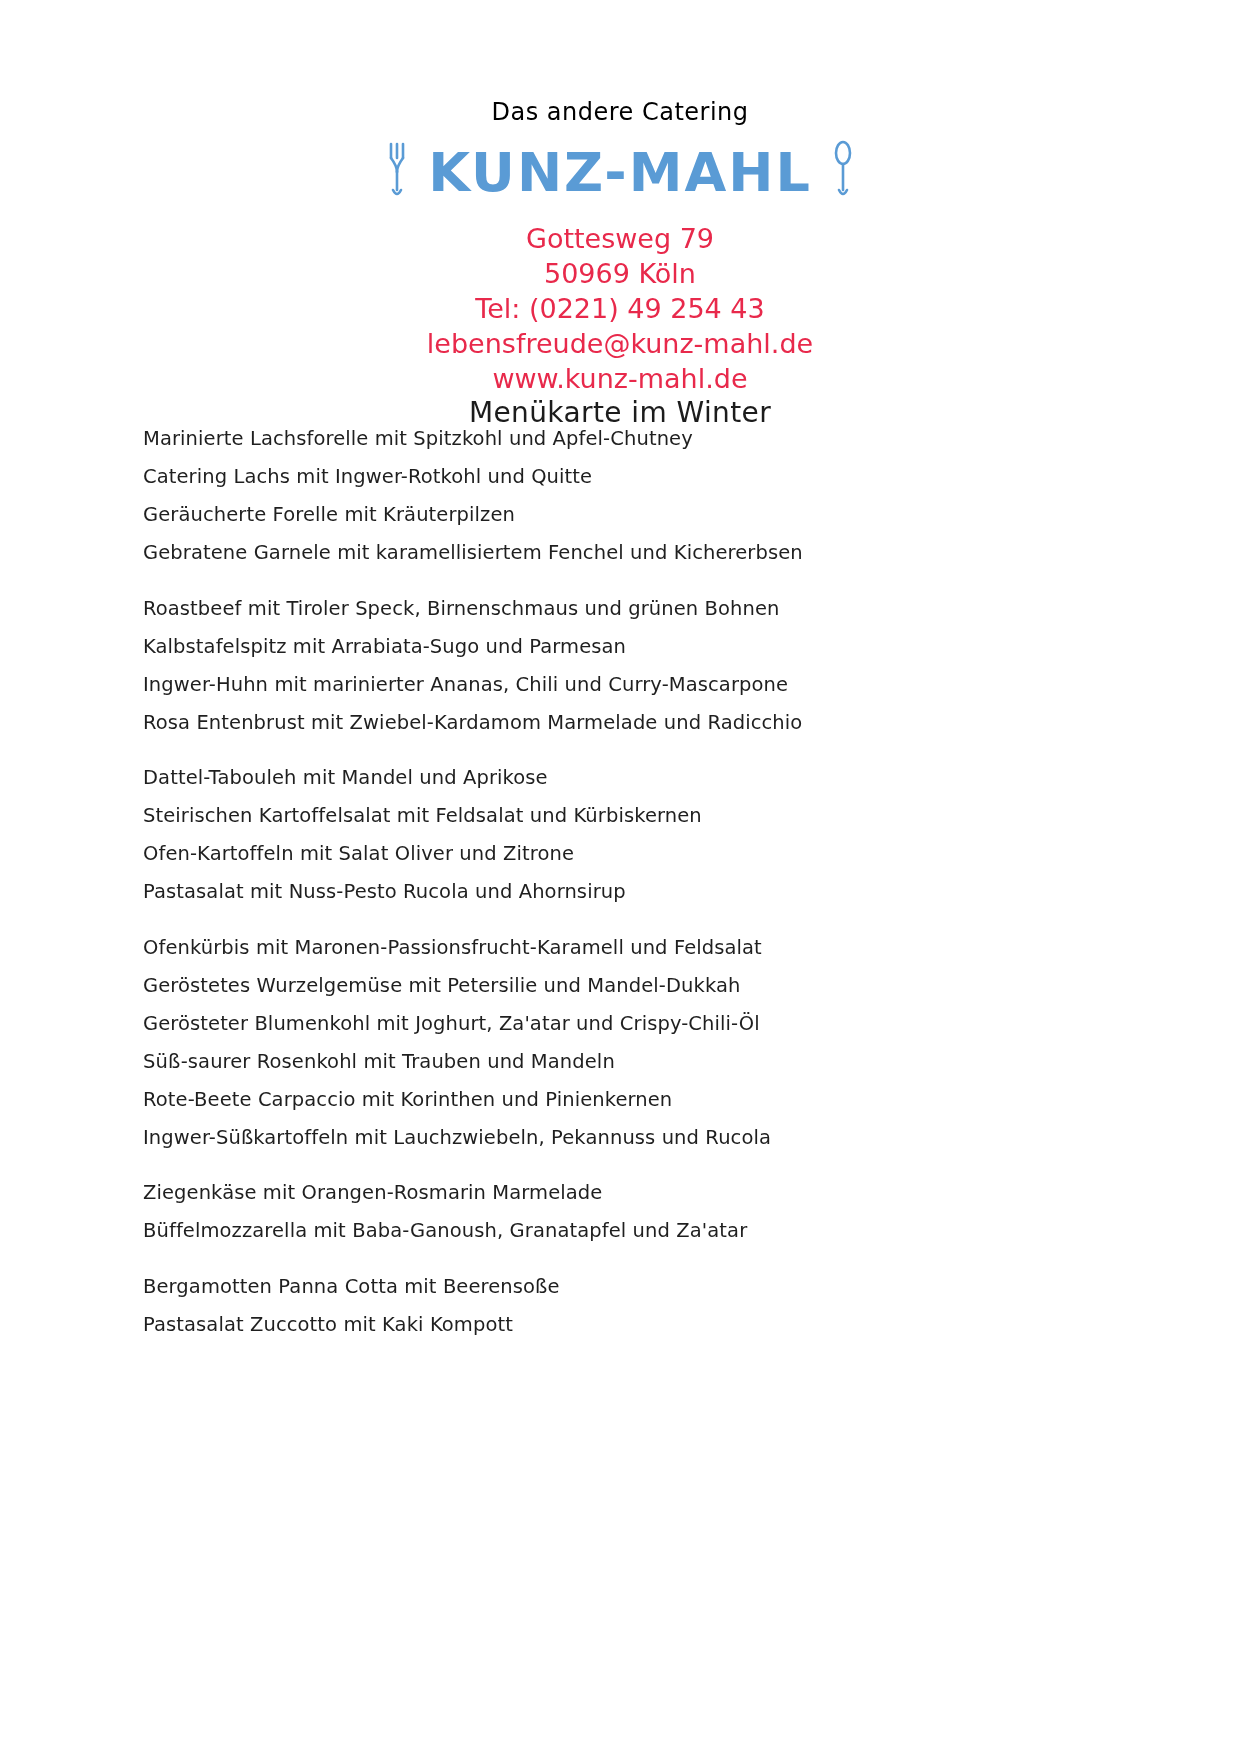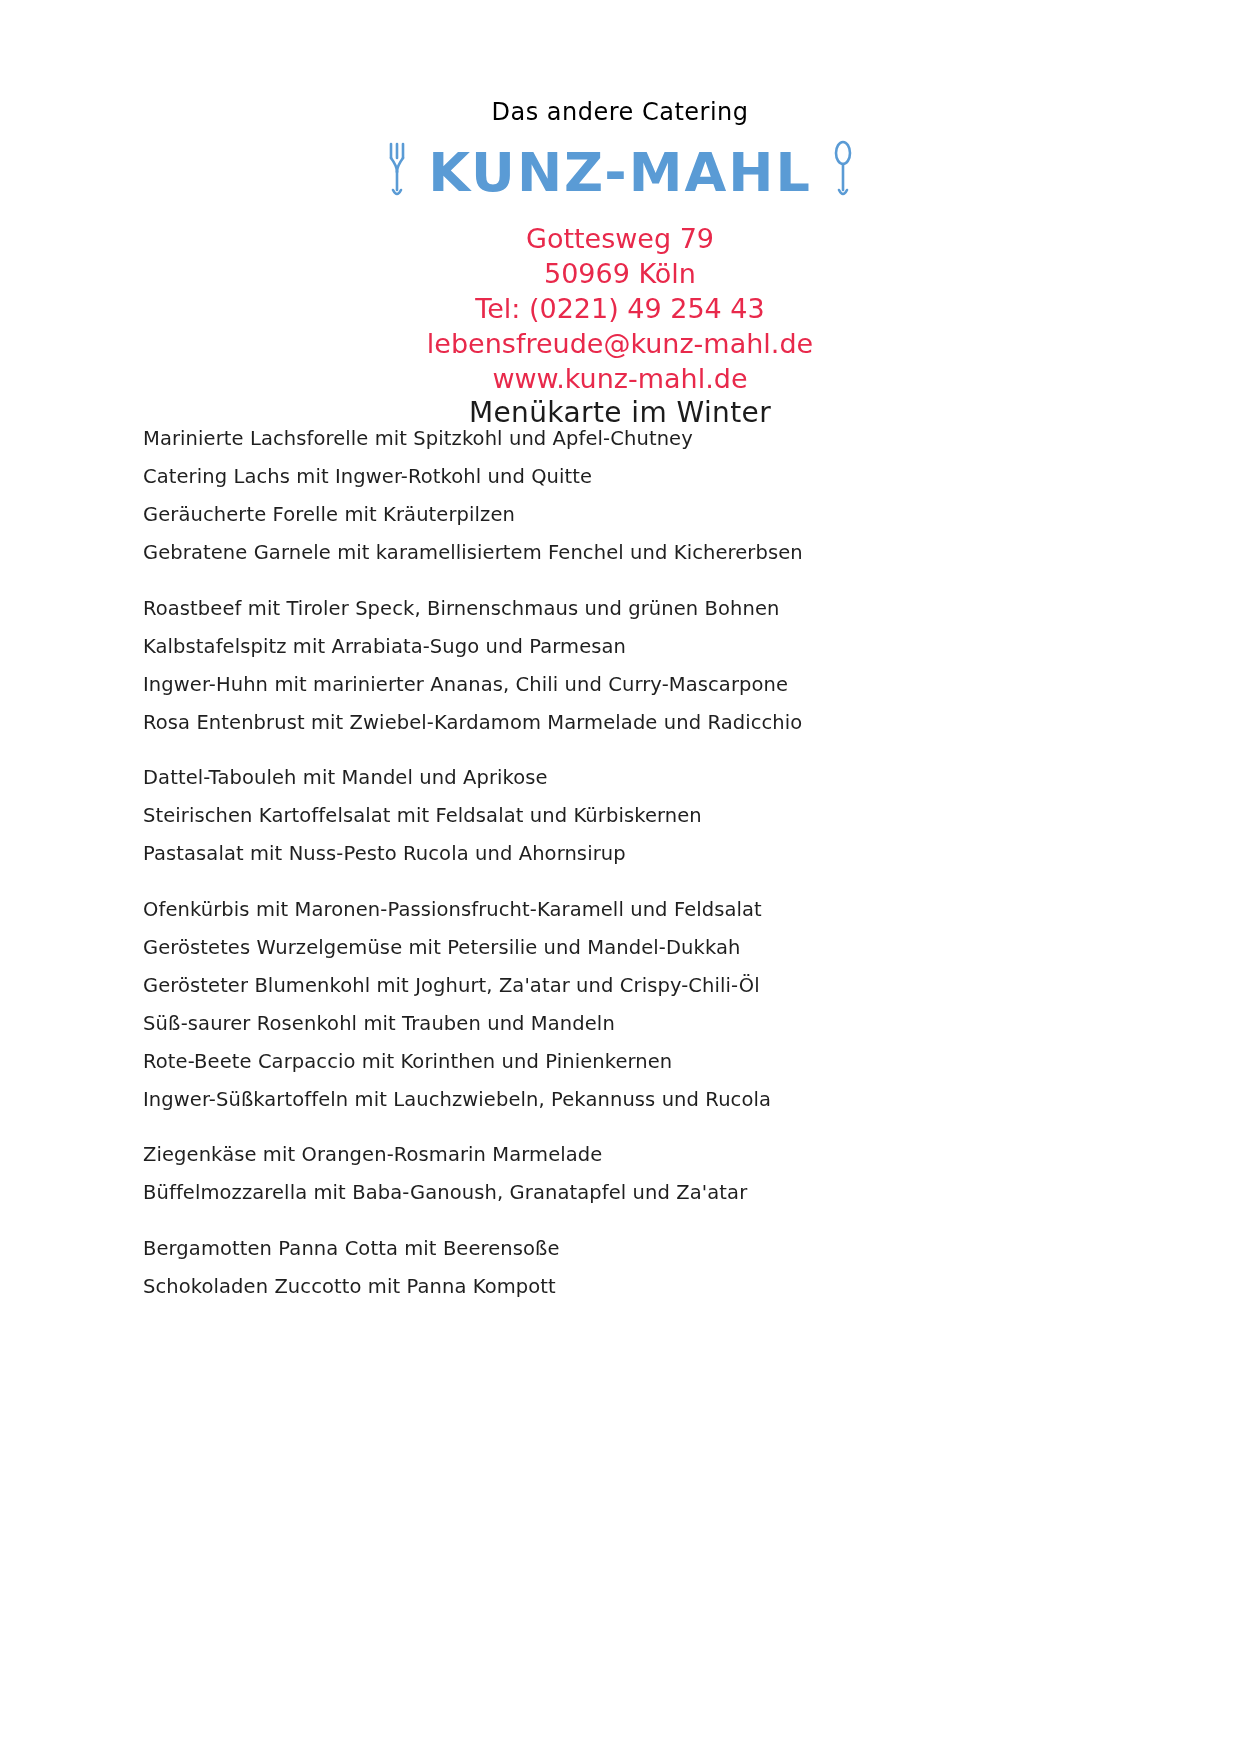--- a/index.html
+++ b/index.html
@@ -161,36 +161,37 @@
     <div class="group">
       <div class="dish">Roastbeef mit Tiroler Speck, Birnenschmaus und grünen Bohnen</div>
       <div class="dish">Kalbstafelspitz mit Arrabiata-Sugo und Parmesan</div>
       <div class="dish">Ingwer-Huhn mit marinierter Ananas, Chili und Curry-Mascarpone</div>
       <div class="dish">Rosa Entenbrust mit Zwiebel-Kardamom Marmelade und Radicchio</div>
     </div>
 
     <div class="group">
       <div class="dish">Dattel-Tabouleh mit Mandel und Aprikose</div>
       <div class="dish">Steirischen Kartoffelsalat mit Feldsalat und Kürbiskernen</div>
+      <div class="dish">Ofen-Kartoffeln mit Salat Oliver und Zitrone</div>
       <div class="dish">Pastasalat mit Nuss-Pesto Rucola und Ahornsirup</div>
     </div>
 
     <div class="group">
       <div class="dish">Ofenkürbis mit Maronen-Passionsfrucht-Karamell und Feldsalat</div>
       <div class="dish">Geröstetes Wurzelgemüse mit Petersilie und Mandel-Dukkah</div>
       <div class="dish">Gerösteter Blumenkohl mit Joghurt, Za'atar und Crispy-Chili-Öl</div>
       <div class="dish">Süß-saurer Rosenkohl mit Trauben und Mandeln</div>
       <div class="dish">Rote-Beete Carpaccio mit Korinthen und Pinienkernen</div>
       <div class="dish">Ingwer-Süßkartoffeln mit Lauchzwiebeln, Pekannuss und Rucola</div>
     </div>
 
     <div class="group">
       <div class="dish">Ziegenkäse mit Orangen-Rosmarin Marmelade</div>
       <div class="dish">Büffelmozzarella mit Baba-Ganoush, Granatapfel und Za'atar</div>
     </div>
 
     <div class="group">
       <div class="dish">Bergamotten Panna Cotta mit Beerensoße</div>
-      <div class="dish">Schokoladen Zuccotto mit Panna Kompott</div>
+      <div class="dish">Pastasalat Zuccotto mit Kaki Kompott</div>
     </div>
 
   </div>
 </div>
 
 </body></html>

